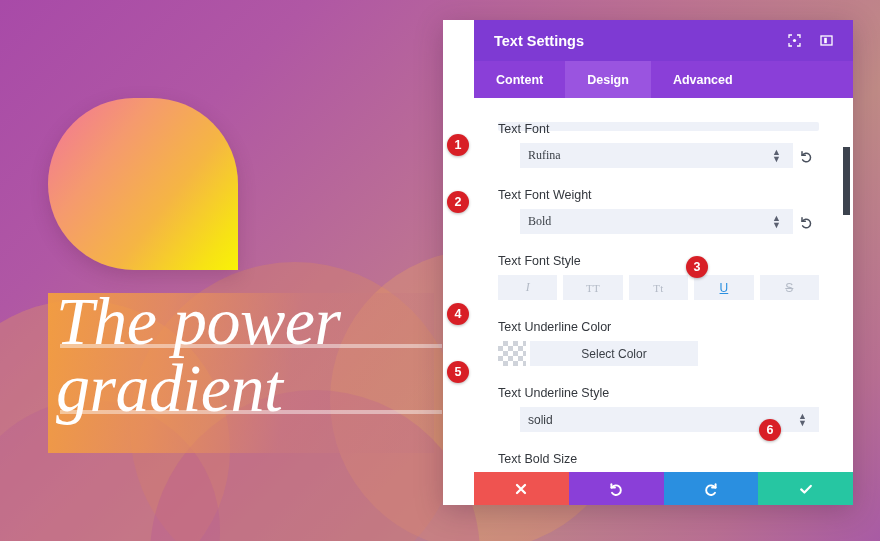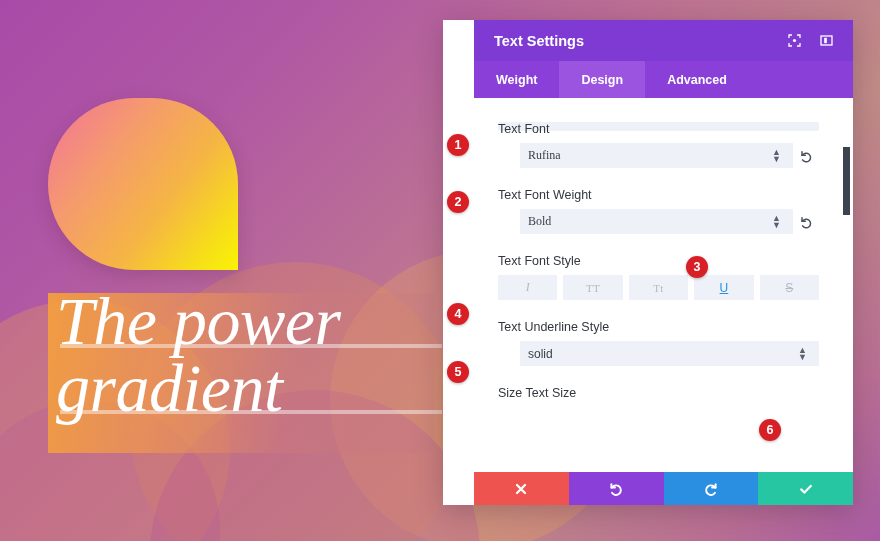--- a/index.html
+++ b/index.html
@@ -232,21 +232,21 @@
       </span>
       <span class="hdr-icon">
         <svg width="13" height="13" viewBox="0 0 13 13" fill="none" stroke="#fff" stroke-width="1.3">
           <rect x="1" y="2" width="11" height="9"></rect>
           <rect x="4.2" y="3.8" width="2.6" height="5.4" fill="#fff" stroke="none"></rect>
         </svg>
       </span>
     </div>
 
     <div id="tab-bar">
-      <div class="tab">Weight</div>
+      <div class="tab">Content</div>
       <div class="tab active">Design</div>
       <div class="tab">Advanced</div>
     </div>
 
     <div id="panel-body">
       <div id="body-inner">
 
         <div id="scroll-stub"></div>
 
         <div class="field" style="margin-top:24px;">
@@ -297,33 +297,40 @@
             </div>
             <div class="style-btn b-u active">
               <span class="lab">U</span>
             </div>
             <div class="style-btn b-s">
               <span class="lab">S</span>
             </div>
           </div>
         </div>
 
+        <div class="field" style="margin-top:20px;">
+          <span class="field-label">Text Underline Color</span>
+          <div class="color-row">
+            <div class="swatch"></div>
+            <div class="select-color-btn">Select Color</div>
+          </div>
+        </div>
 
         <div class="field" style="margin-top:20px;">
           <span class="field-label">Text Underline Style</span>
           <div class="select-row">
             <div class="select">
               <span class="val" style="font-family:'Liberation Sans',sans-serif;">solid</span>
               <span class="updown">▲<br>▼</span>
             </div>
           </div>
         </div>
 
         <div class="field" style="margin-top:20px;">
-          <span class="field-label">Size Text Size</span>
+          <span class="field-label">Text Bold Size</span>
 
         </div>
 
       </div>
 
       <div id="panel-scrollbar">
         <div id="panel-scroll-thumb"></div>
       </div>
     </div>
 

